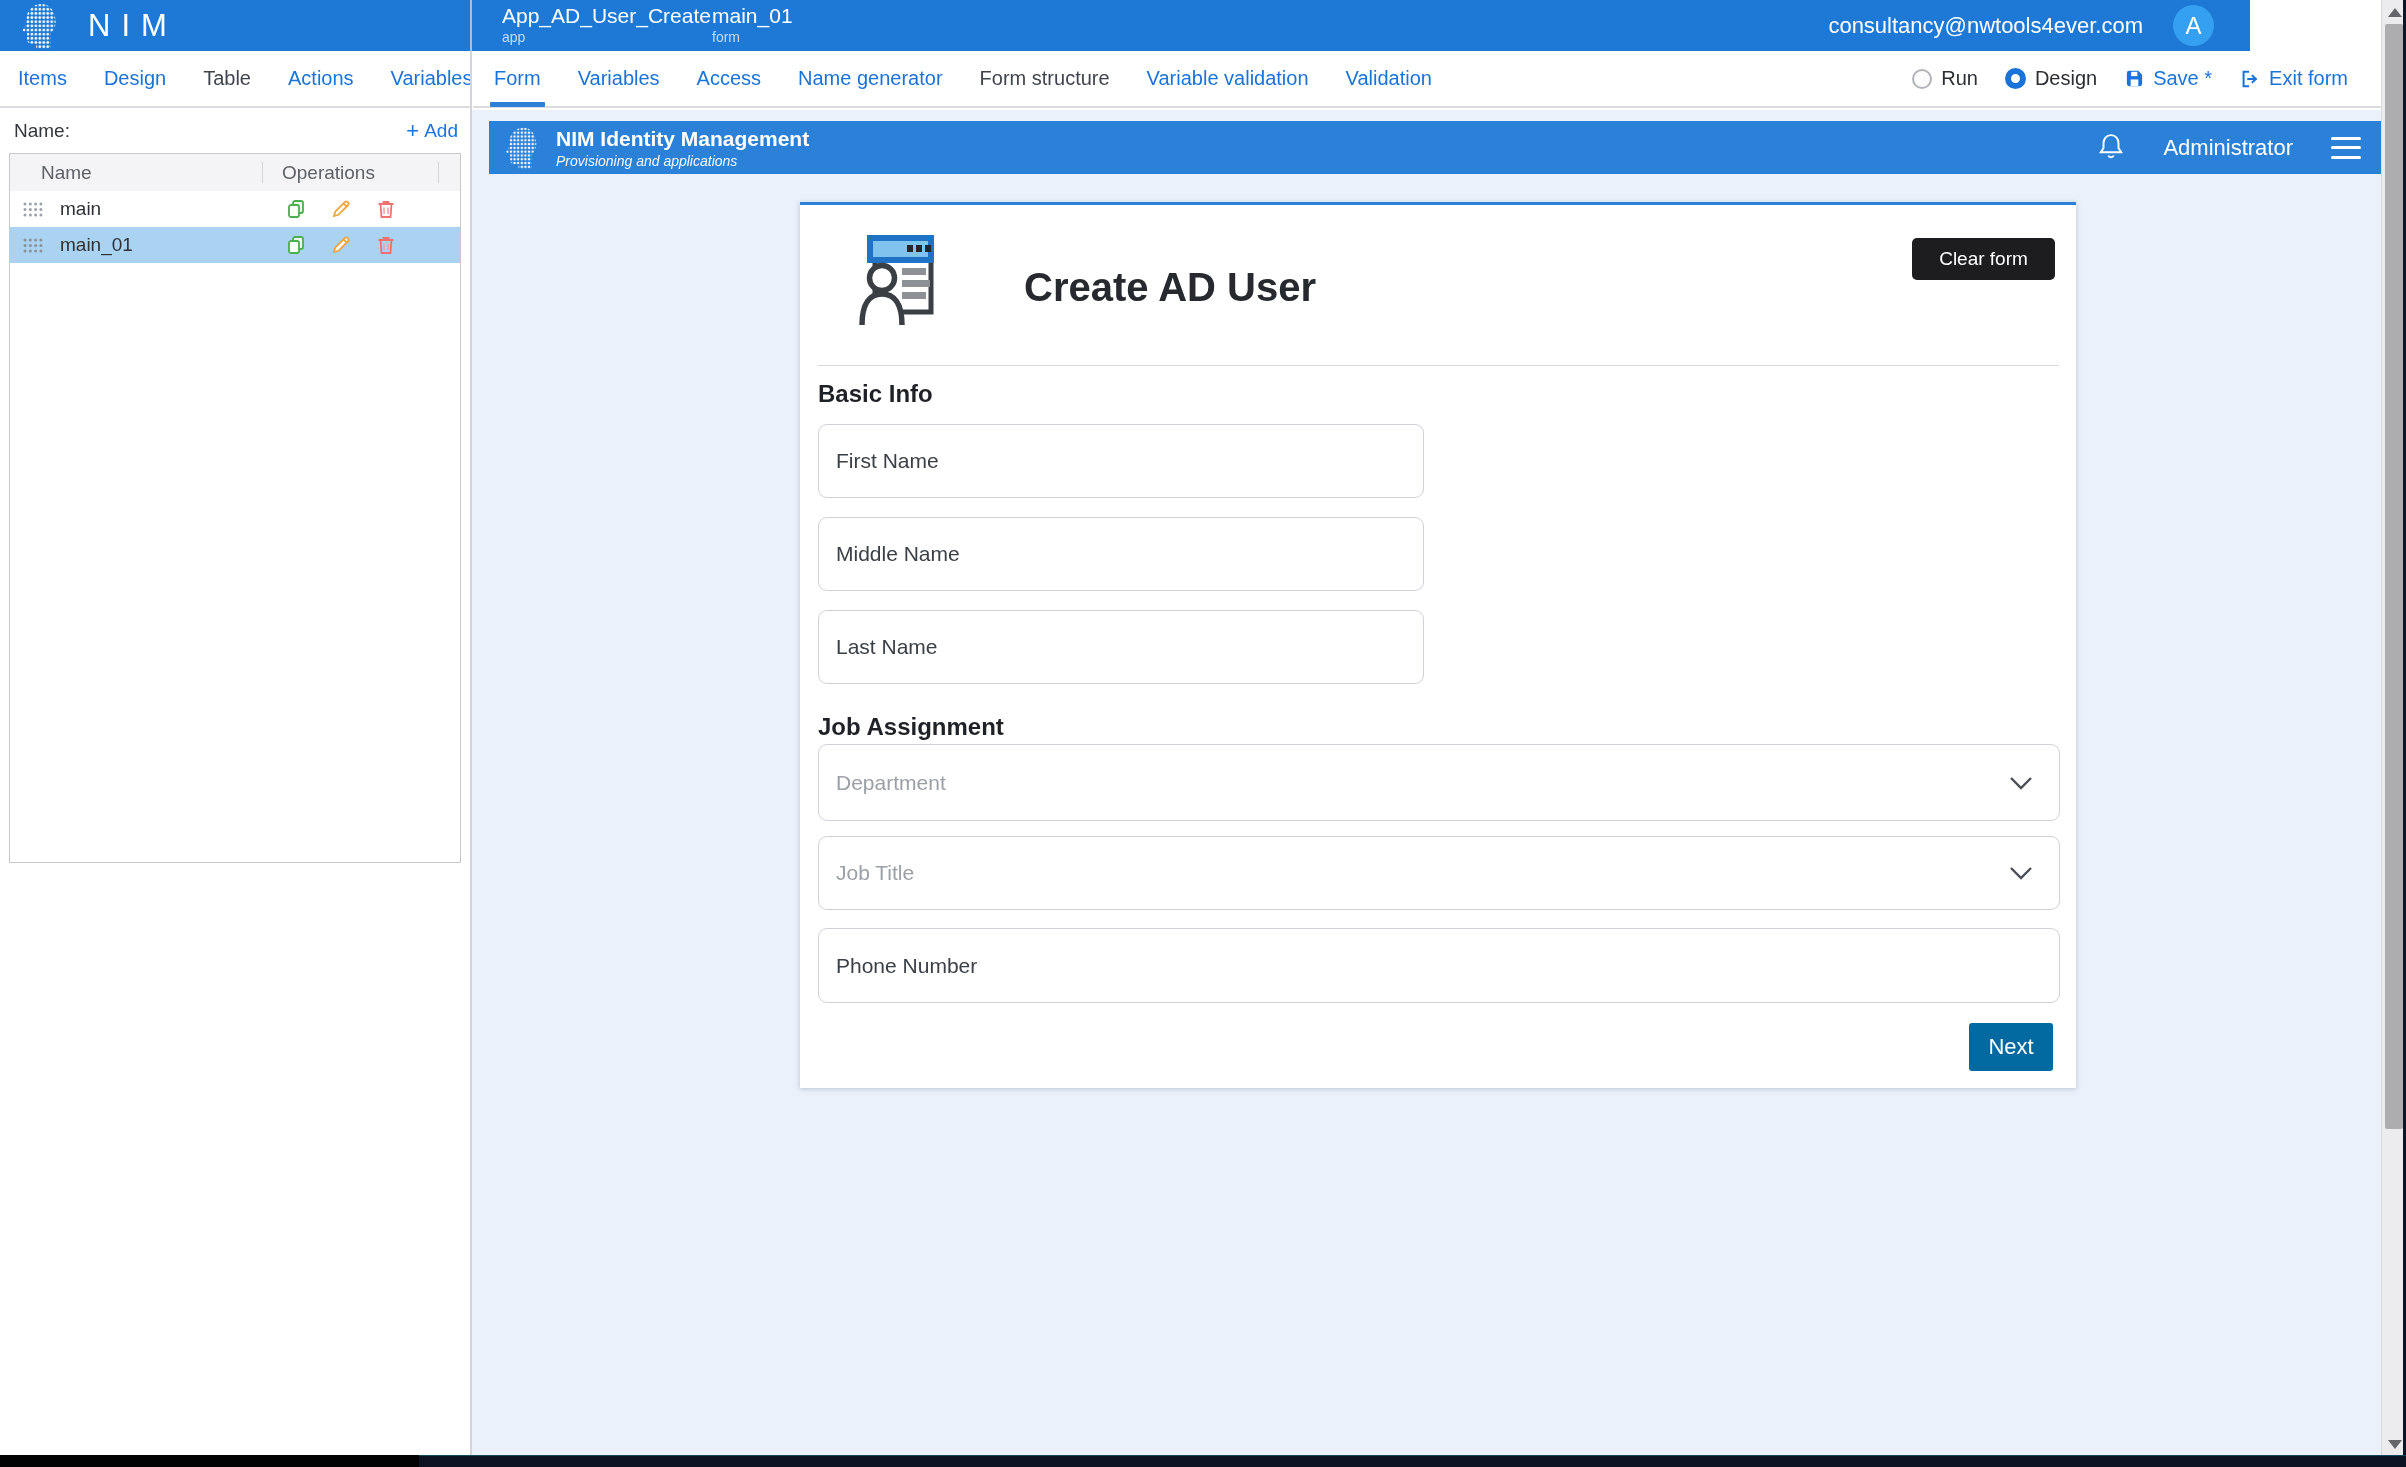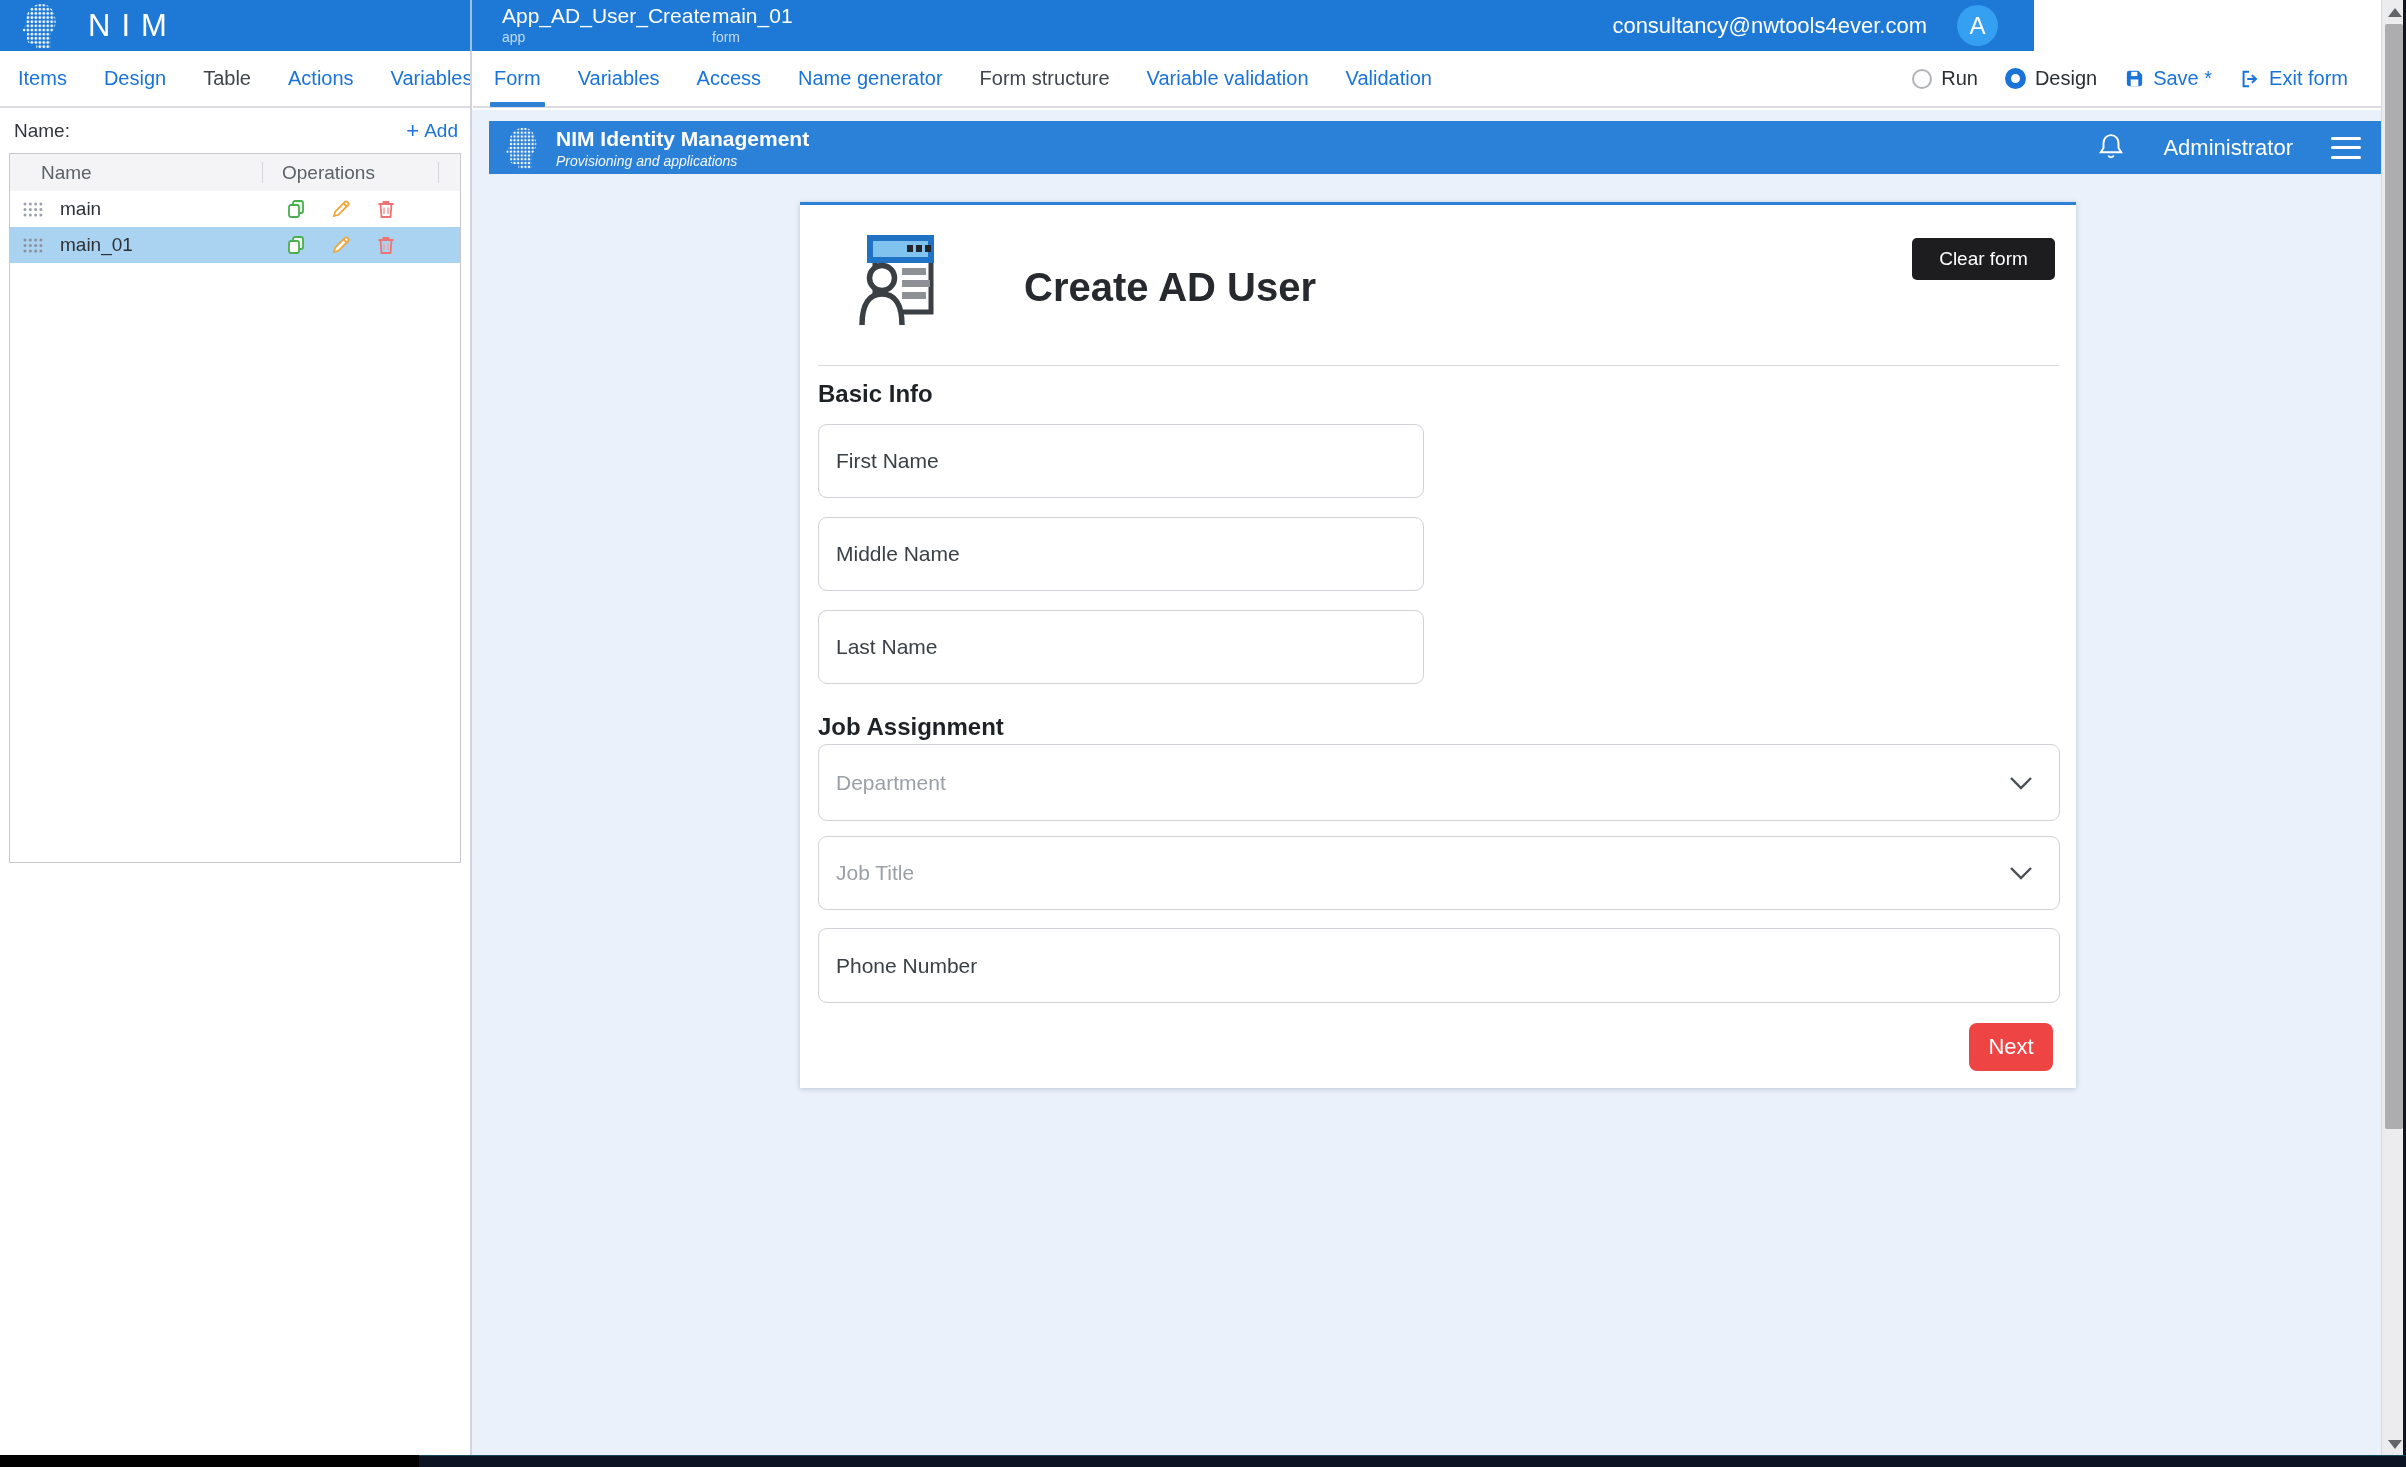--- a/index.html
+++ b/index.html
@@ -2,21 +2,21 @@
 <html><head>
 <meta charset="utf-8">
 <style>
   * { margin:0; padding:0; box-sizing:border-box; }
   html,body { background:#fff; }
   .screen{
     position:relative; width:2406px; height:1467px; overflow:hidden;
     font-family:"Liberation Sans", sans-serif; background:#fff;
   }
   
-  .topbar{ position:absolute; left:0; top:0; width:2034px; height:51px; background:#1d79d5; }
+  .topbar{ position:absolute; left:0; top:0; width:2250px; height:51px; background:#1d79d5; }
   .topbar-left{ position:absolute; left:0; top:0; width:471px; height:51px; display:flex; align-items:center; }
   .nim-logo{ margin-left:18px; width:44px; height:46px; }
   .brand{ color:#fff; font-size:31px; letter-spacing:11px; margin-left:26px; font-weight:400; }
   .topbar-vdivider{ position:absolute; left:470px; top:0; width:2px; height:51px; background:rgba(255,255,255,.55); }
   .entity{ position:absolute; top:4px; display:flex; flex-direction:column; line-height:1.15; }
   .entity .ename{ color:#fff; font-size:21px; }
   .entity .esub{ color:rgba(255,255,255,.72); font-size:14px; margin-top:1px; }
   .entity-app{ left:502px; }
   .entity-form{ left:712px; }
   .topbar-right{ position:absolute; right:36px; top:0; height:51px; display:flex; align-items:center; gap:30px; }
@@ -80,22 +80,22 @@
   .field{ position:absolute; background:#fff; border:1px solid #cfd2d6; border-radius:9px; display:flex; align-items:center; }
   .field .flabel{ margin-left:17px; font-size:21px; color:#3a4046; }
   .field.placeholder .flabel{ color:#9aa0a6; }
   .f-first{ left:18px; top:219px; width:606px; height:74px;text-align:right; }
   .f-middle{ left:18px; top:312px; width:606px; height:74px; }
   .f-last{ left:18px; top:405px; width:606px; height:74px; }
   .f-dept{ left:18px; top:539px; width:1242px; height:77px; }
   .f-title{ left:18px; top:631px; width:1242px; height:74px; }
   .f-phone{ left:18px; top:723px; width:1242px; height:75px; }
   .chevron{ position:absolute; right:26px; top:50%; margin-top:-7px; width:24px; height:15px; }
-  .next-btn{ position:absolute; left:1169px; top:818px; width:84px; height:48px; background:#ef4444; color:#fff;
-             border:none; border-radius:8px; font-size:22px; display:flex; align-items:center; justify-content:center; cursor:pointer; }
+  .next-btn{ position:absolute; left:1169px; top:818px; width:84px; height:48px; background:#0369a1; color:#fff;
+             border:none; border-radius:3px; font-size:22px; display:flex; align-items:center; justify-content:center; cursor:pointer; }
   
   .v-scrollbar{ position:absolute; right:0; top:0; width:25px; height:1457px; background:#ececee; border-left:1px solid #dadada; border-right:3px solid #0d1526; }
   .sb-arrow{ position:absolute; left:6px; width:0; height:0; border-left:7px solid transparent; border-right:7px solid transparent; }
   .sb-up{ top:8px; border-bottom:9px solid #636569; }
   .sb-down{ bottom:8px; border-top:9px solid #636569; }
   .sb-thumb{ position:absolute; left:3px; top:24px; width:18px; height:1105px; background:#adadb0; border-radius:2px; }
   .bottombar{ position:absolute; left:0; top:1455px; width:2406px; height:12px; background:#0c1322; border-top:1px solid #144a5c; }
   .bottombar .h-thumb{ position:absolute; left:0; top:-1px; width:419px; height:13px; background:#020203; }
   .hidden-defs{ position:absolute; width:0; height:0; }
 </style>

